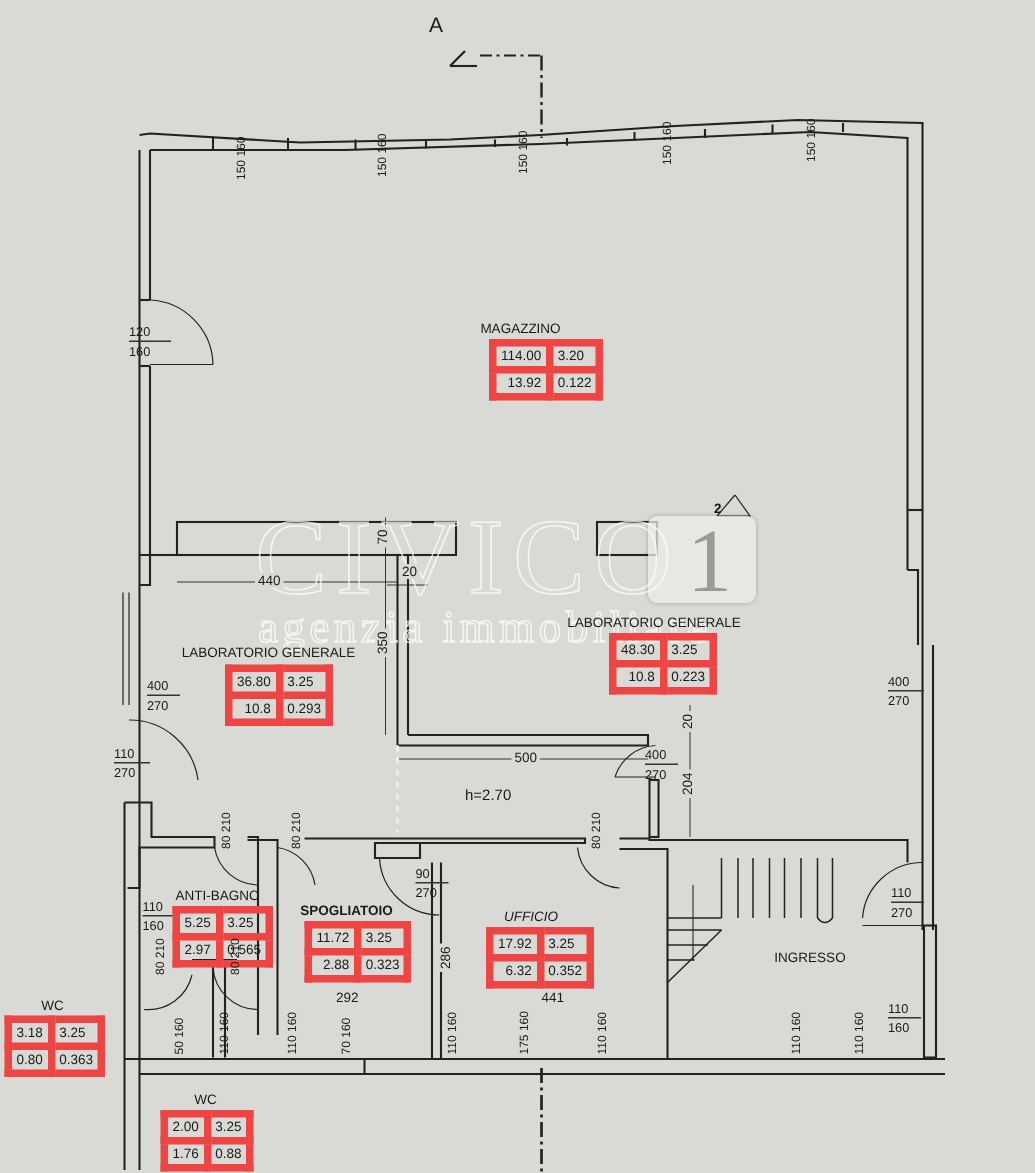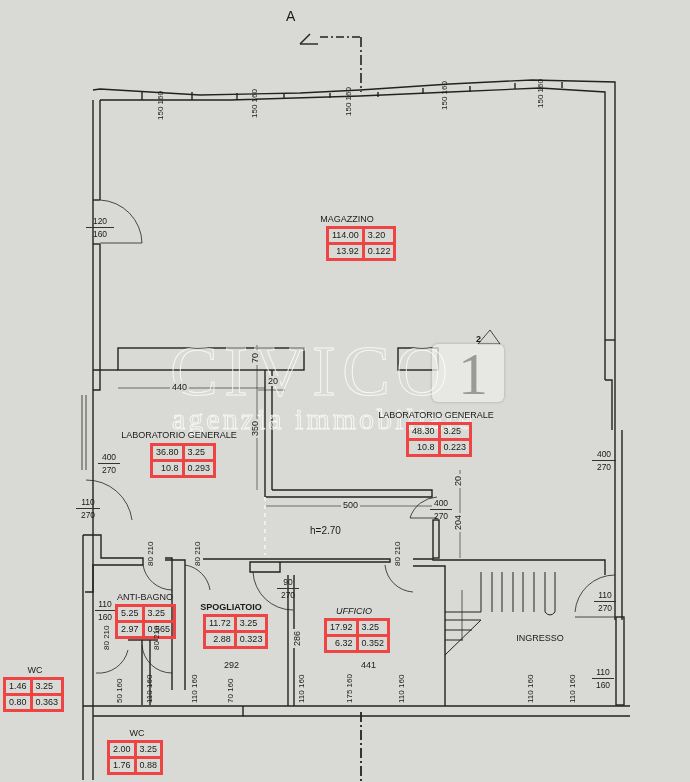--- a/index.html
+++ b/index.html
@@ -1,23 +1,23 @@
 <!DOCTYPE html>
 <html><head>
 <meta charset="utf-8">
 <style>
   html,body{margin:0;padding:0;}
   body{width:690px;height:782px;overflow:hidden;background:#d9d9d5;font-family:"Liberation Sans",sans-serif;position:relative;}
   #plan{position:absolute;left:0;top:0;width:690px;height:782px;}
   .lbl{position:absolute;font-family:"Liberation Sans",sans-serif;font-size:10px;color:#1a1a1a;white-space:nowrap;letter-spacing:0;}
   .room-name{position:absolute;font-size:9px;color:#1a1a1a;white-space:nowrap;text-align:center;transform:translateX(-50%);}
   .room-table{position:absolute;border-collapse:collapse;font-size:9px;color:#1a1a1a;background:transparent;}
-  .room-table td{border:3px solid #ef4444;padding:1px 3px;height:11px;line-height:11px;}
+  .room-table td{border:5px solid #ef4444;padding:1px 3px;height:11px;line-height:11px;}
   .room-table td.r{text-align:right;}
-  .frac{position:absolute;font-size:8.5px;color:#1a1a1a;text-align:center;line-height:10px;}
+  .frac{position:absolute;font-size:8.5px;color:#1a1a1a;text-align:left;line-height:10px;}
   .frac .line{border-top:1px solid #333;margin:1px 0;}
   .vfrac{position:absolute;font-size:8px;color:#1a1a1a;transform:rotate(-90deg);transform-origin:left top;white-space:nowrap;line-height:9px;}
   .dim{position:absolute;font-size:9px;color:#1a1a1a;background:#d9d9d5;padding:0 2px;}
   .vdim{position:absolute;font-size:9px;color:#1a1a1a;transform:rotate(-90deg);transform-origin:left top;background:#d9d9d5;padding:0 2px;}
   .wm-text{position:absolute;font-family:"Liberation Serif",serif;color:transparent;-webkit-text-stroke:1px rgba(255,255,255,0.75);white-space:nowrap;}
   .wm-box{position:absolute;left:432px;top:344px;width:72px;height:58px;border-radius:6px;background:rgba(235,235,232,0.75);box-shadow:0 0 3px rgba(0,0,0,0.25);}
   .wm-one{position:absolute;left:458px;top:340px;font-family:"Liberation Serif",serif;font-size:60px;color:#9a9a96;}
 </style>
 </head>
 <body>
@@ -227,21 +227,21 @@
         </tr>
 </tbody>
     </table>
 
 <div class="room-name" style="left:540px;top:633px;">INGRESSO</div>
 
 <div class="room-name" style="left:35px;top:665px;">WC</div>
 <table class="room-table" style="left:3px;top:677px;">
   <tbody>
         <tr>
-          <td class="r">1.46</td>
+          <td class="r">3.18</td>
           <td>3.25</td>
         </tr>
   <tr>
           <td class="r">0.80</td>
           <td>0.363</td>
         </tr>
 </tbody>
     </table>
 
 <div class="room-name" style="left:137px;top:728px;">WC</div>

